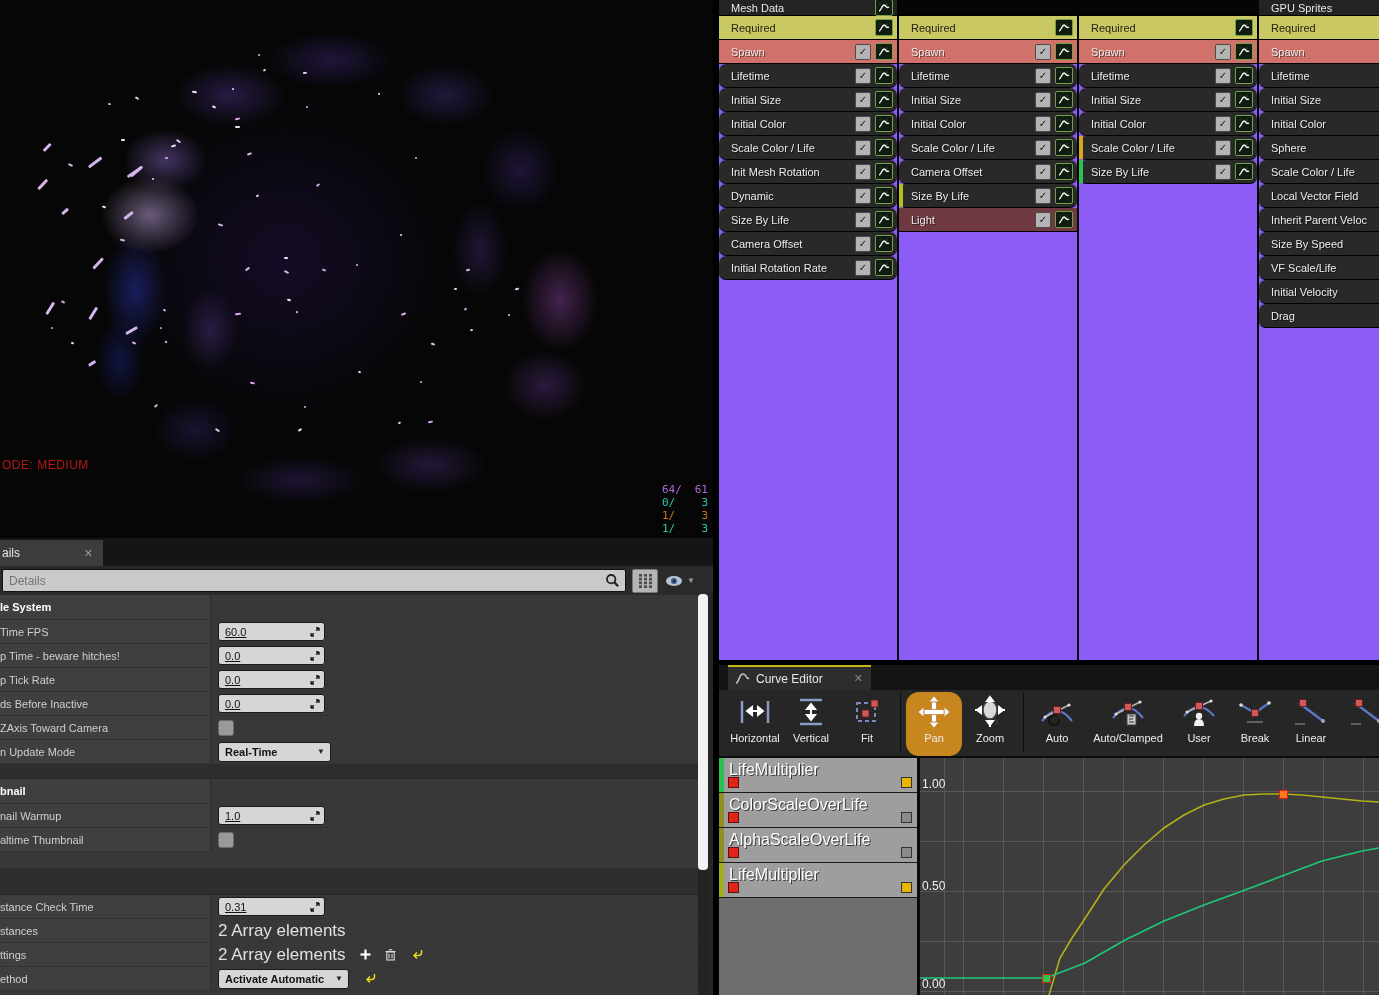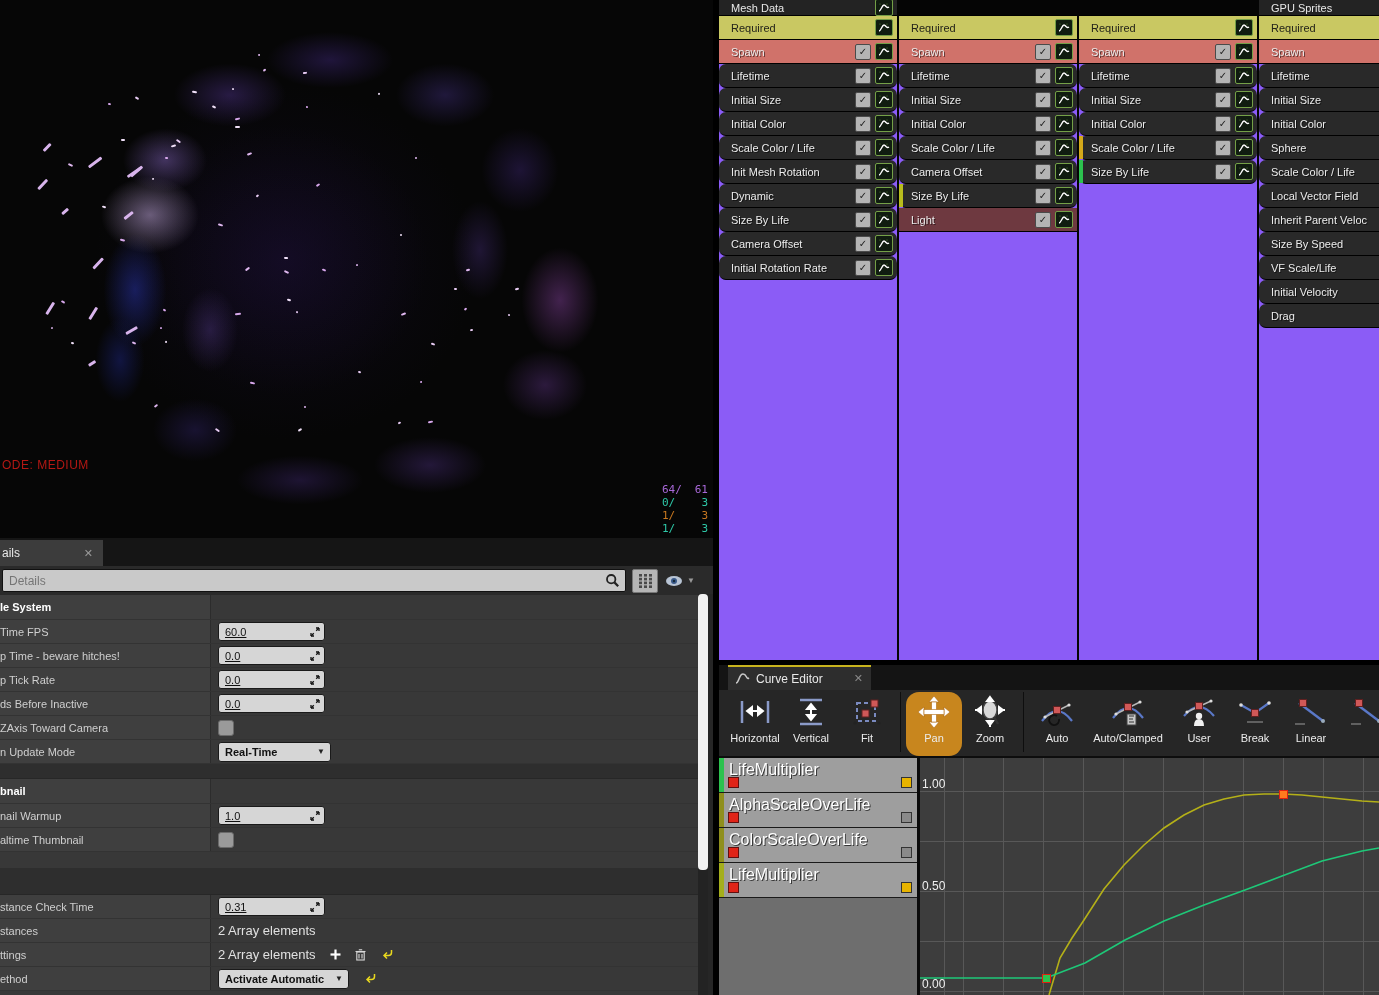--- a/index.html
+++ b/index.html
@@ -80,21 +80,21 @@
   .dsection .dlbl{font-weight:bold;color:#fff;font-size:11px;}
   .dband{background:#2e2e2e;border-bottom:1px solid #272727;}
   .numbox{width:95px;height:17px;background:#d6d6d6;border:1px solid #1a1a1a;border-radius:3px;
           display:flex;align-items:center;font-size:11px;color:#111;padding:0 4px 0 6px;}
   .numbox .nv{flex:1;text-decoration:underline;}
   .dropbox{width:100px;height:18px;background:#d6d6d6;border:1px solid #1a1a1a;border-radius:3px;
            display:flex;align-items:center;font-size:11px;color:#111;padding:0 5px 0 6px;font-weight:bold;}
   .dropbox .nv{flex:1;white-space:nowrap;overflow:hidden;}
   .dropbox .car{color:#222;font-size:8px;}
   .dcheck{width:14px;height:14px;background:#9a9a9a;border-radius:3px;border:1px solid #6a6a6a;}
-  .arrtext{color:#e0e0e0;font-size:13px;}
+  .arrtext{color:#e0e0e0;font-size:17px;}
   .rowico{margin-left:14px;display:flex;align-items:center;}
   #d-scroll-track{position:absolute;left:698px;top:56px;width:10px;height:401px;background:#232323;}
   #d-scroll-thumb{position:absolute;left:698px;top:56px;width:10px;height:276px;background:#f2f2f2;border-radius:4px;}
   #d-rightedge{position:absolute;left:708px;top:56px;width:5px;height:401px;background:#262626;}
 
   
   #curve{left:719px;top:665px;width:660px;height:330px;background:#1f1f1f;}
   #c-tabrow{position:absolute;left:0;top:0;width:660px;height:25px;background:#141414;}
   #c-tab{position:absolute;left:9px;top:0;width:143px;height:25px;background:#2d2d2d;
          border-top:2px solid #c8b41e;box-sizing:border-box;display:flex;align-items:center;
@@ -956,27 +956,27 @@
     </div>
   <div id="c-tracks">
       <div class="track">
             <span class="bar" style="background:#2cc24e"></span>
             <span class="tname">LifeMultiplier</span>
             <span class="sqL"></span>
             <span class="sqR" style="background:#e8b400"></span>
           </div>
       <div class="track">
             <span class="bar" style="background:#8f8f1d"></span>
-            <span class="tname">AlphaScaleOverLife</span>
+            <span class="tname">ColorScaleOverLife</span>
             <span class="sqL"></span>
             <span class="sqR" style="background:#8a8a8a"></span>
           </div>
       <div class="track">
             <span class="bar" style="background:#8f8f1d"></span>
-            <span class="tname">ColorScaleOverLife</span>
+            <span class="tname">AlphaScaleOverLife</span>
             <span class="sqL"></span>
             <span class="sqR" style="background:#8a8a8a"></span>
           </div>
       <div class="track">
             <span class="bar" style="background:#a4ae1c"></span>
             <span class="tname">LifeMultiplier</span>
             <span class="sqL"></span>
             <span class="sqR" style="background:#e8b400"></span>
           </div>
     </div>

